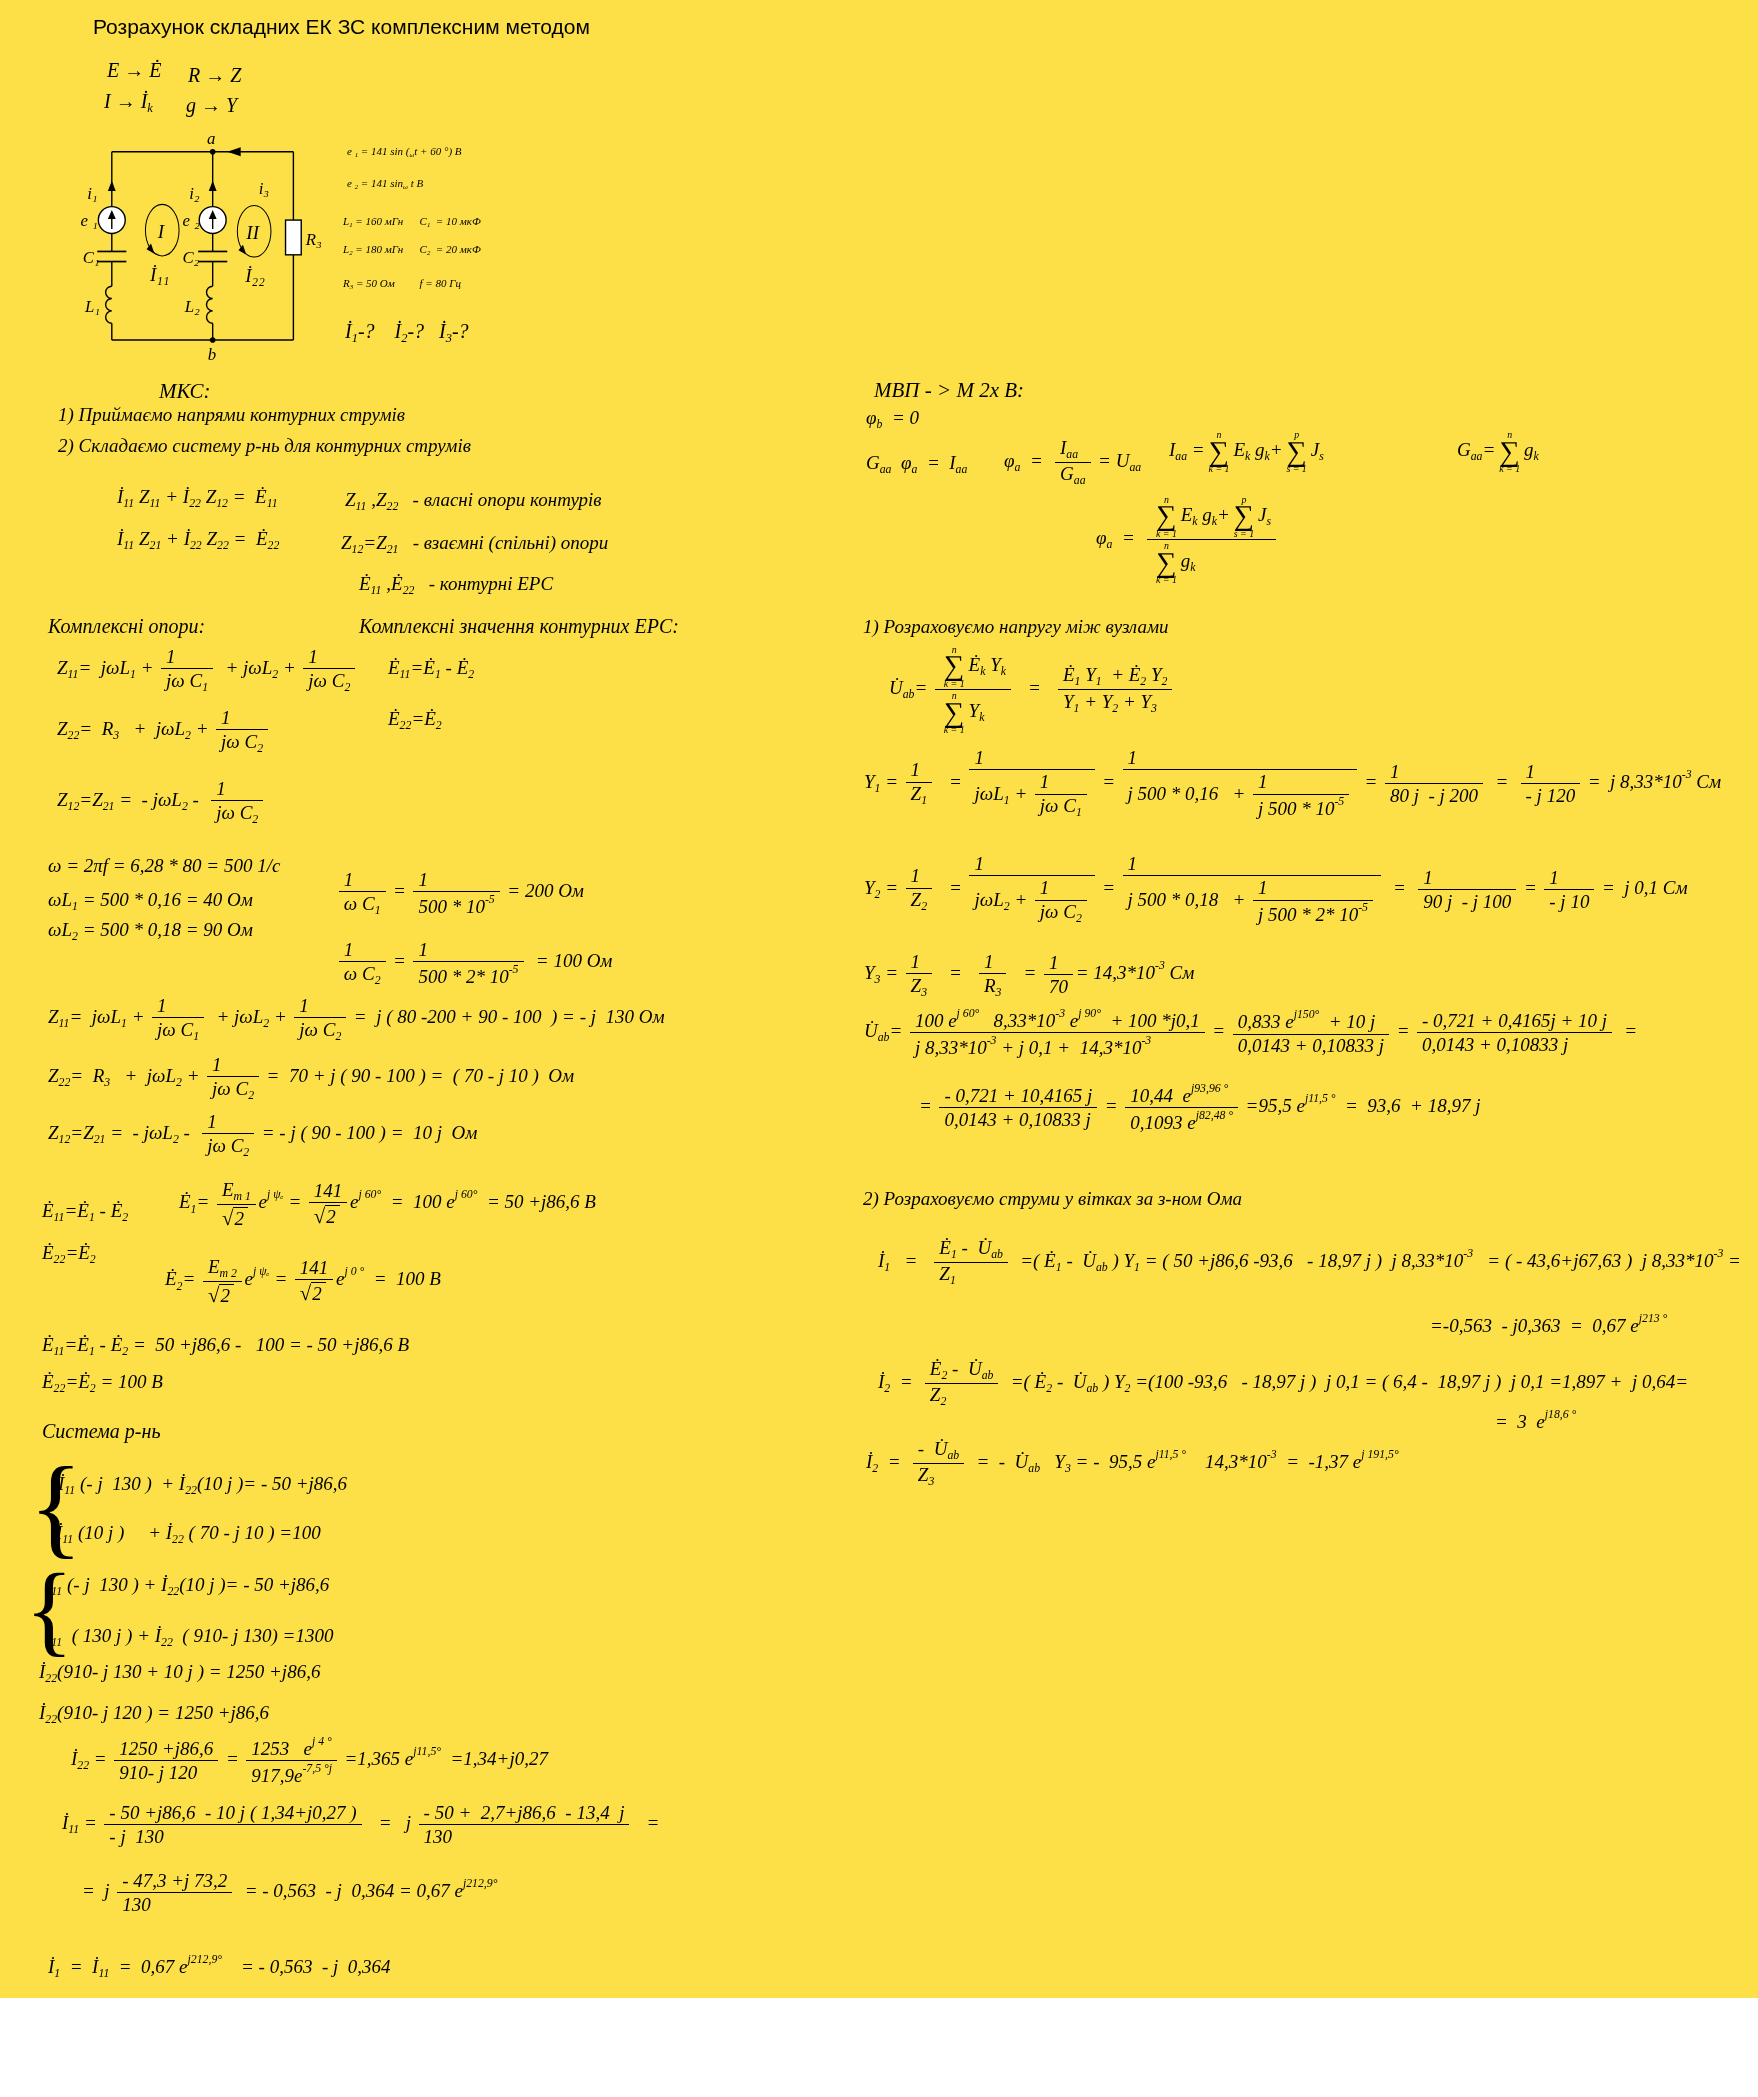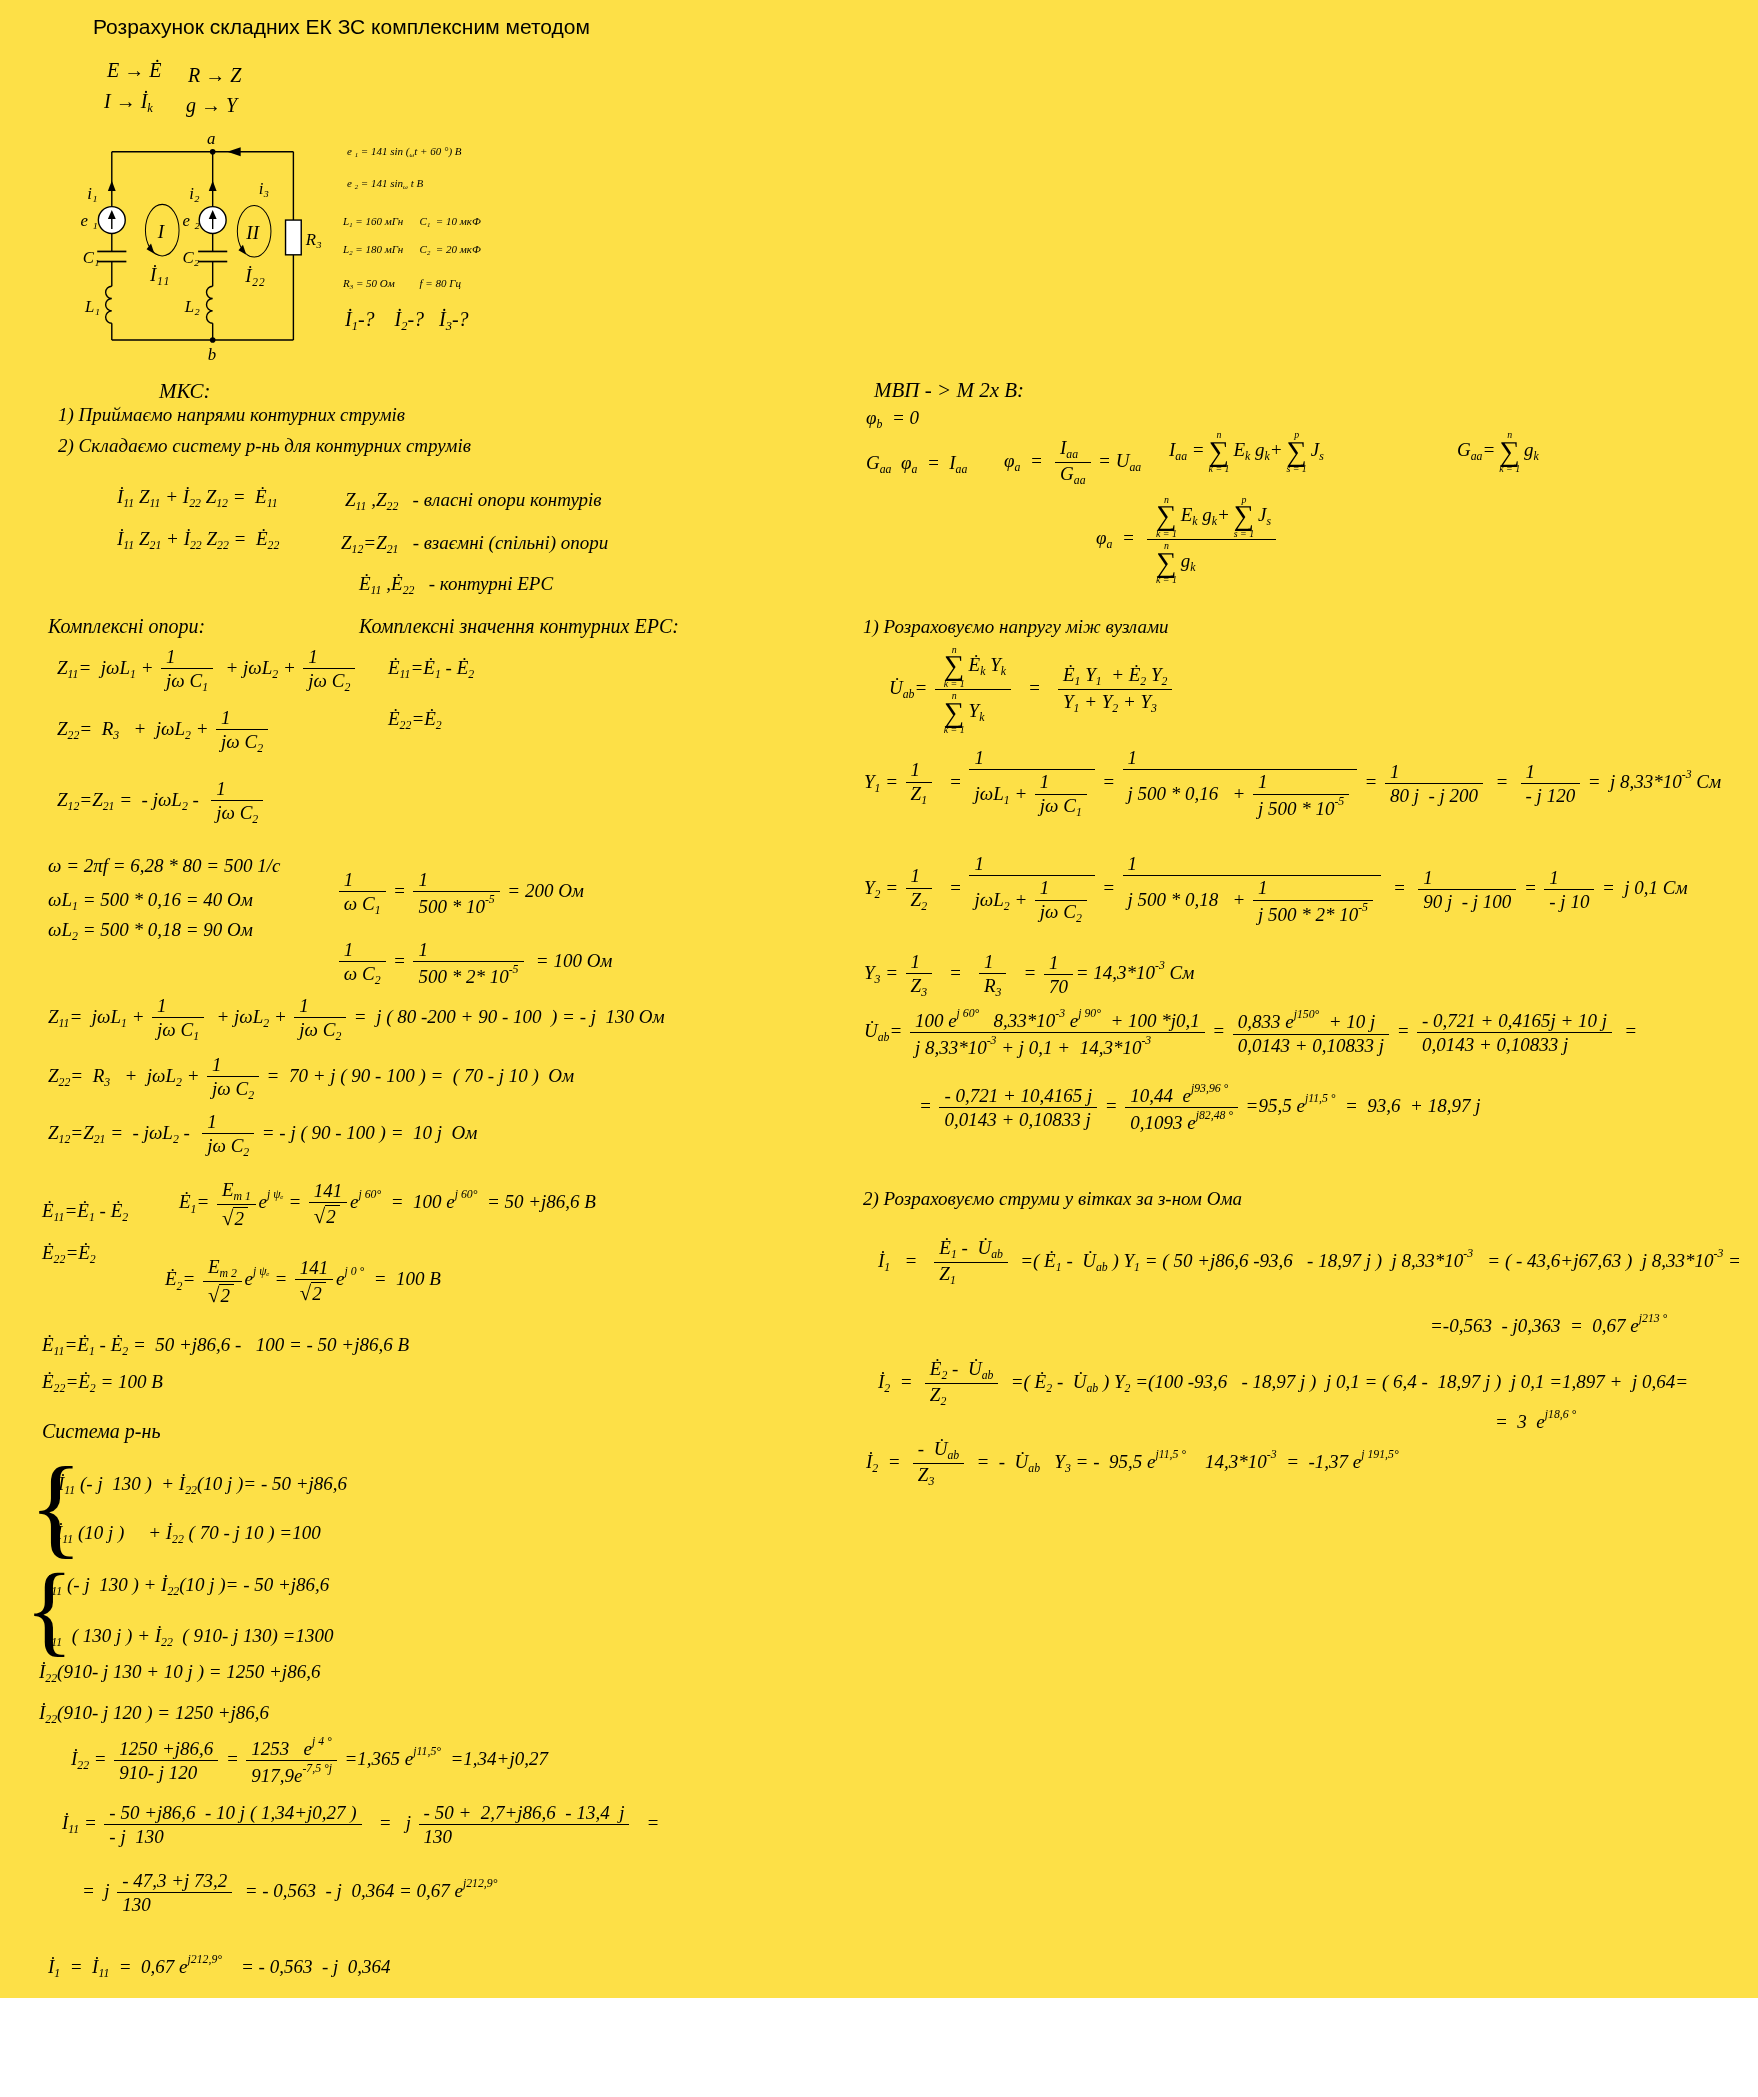--- a/index.html
+++ b/index.html
@@ -102,21 +102,21 @@
     <text x="298" y="184" class="lblbig">II</text>
     <text x="126" y="258" class="lblbig">İ₁₁</text>
     <text x="296" y="260" class="lblbig">İ₂₂</text>
   </svg>
 
   <div class="fm fs30" style="left:347px;top:145px"><span class="tk">e </span><span class="sb">1</span><span class="tk"> = 141 sin (</span><span class="sb">ω</span><span class="tk">t + 60 °) В</span></div>
   <div class="fm fs30" style="left:347px;top:177px"><span class="tk">e </span><span class="sb">2</span><span class="tk"> = 141 sin</span><span class="sb">ω</span><span class="tk"> t В</span></div>
   <div class="fm fs30" style="left:343px;top:215px"><span class="tk">L</span><span class="sb">1</span><span class="tk"> = 160 мГн      C</span><span class="sb">1</span><span class="tk">  = 10 мкФ</span></div>
   <div class="fm fs30" style="left:343px;top:243px"><span class="tk">L</span><span class="sb">2</span><span class="tk"> = 180 мГн      C</span><span class="sb">2</span><span class="tk">  = 20 мкФ</span></div>
   <div class="fm fs30" style="left:343px;top:277px"><span class="tk">R</span><span class="sb">3</span><span class="tk"> = 50 Ом         f = 80 Гц</span></div>
-  <div class="fm fs36" style="left:345px;top:308px"><span class="tk">İ</span><span class="sb">1</span><span class="tk">-?    İ</span><span class="sb">2</span><span class="tk">-?   İ</span><span class="sb">3</span><span class="tk">-?</span></div>
+  <div class="fm fs36" style="left:345px;top:320px"><span class="tk">İ</span><span class="sb">1</span><span class="tk">-?    İ</span><span class="sb">2</span><span class="tk">-?   İ</span><span class="sb">3</span><span class="tk">-?</span></div>
 
   <div class="fm fs38" style="left:159px;top:379px">МКС:</div>
   <div class="fm" style="left:58px;top:404px">1) Приймаємо напрями контурних струмів</div>
   <div class="fm" style="left:58px;top:435px">2) Складаємо систему р-нь для контурних струмів</div>
   <div class="fm" style="left:117px;top:486px"><span class="tk">İ</span><span class="sb">11</span><span class="tk"> Z</span><span class="sb">11</span><span class="tk"> + İ</span><span class="sb">22</span><span class="tk"> Z</span><span class="sb">12</span><span class="tk"> =  Ė</span><span class="sb">11</span></div>
   <div class="fm" style="left:345px;top:489px"><span class="tk">Z</span><span class="sb">11</span><span class="tk"> ,Z</span><span class="sb">22</span><span class="tk">   - власні опори контурів</span></div>
   <div class="fm" style="left:117px;top:528px"><span class="tk">İ</span><span class="sb">11</span><span class="tk"> Z</span><span class="sb">21</span><span class="tk"> + İ</span><span class="sb">22</span><span class="tk"> Z</span><span class="sb">22</span><span class="tk"> =  Ė</span><span class="sb">22</span></div>
   <div class="fm" style="left:341px;top:532px"><span class="tk">Z</span><span class="sb">12</span><span class="tk">=Z</span><span class="sb">21</span><span class="tk">   - взаємні (спільні) опори</span></div>
   <div class="fm" style="left:359px;top:573px"><span class="tk">Ė</span><span class="sb">11</span><span class="tk"> ,Ė</span><span class="sb">22</span><span class="tk">   - контурні ЕРС</span></div>
 

